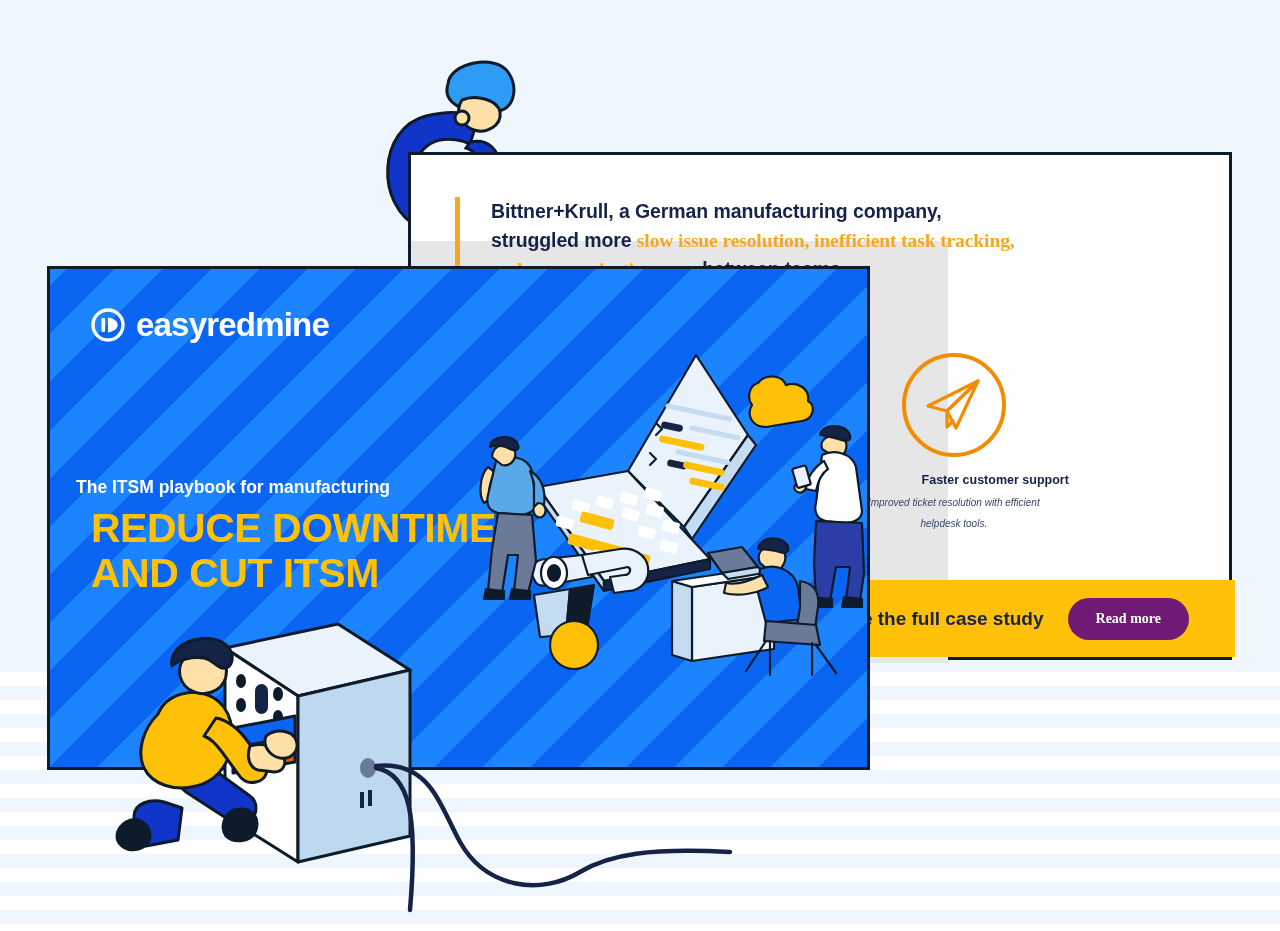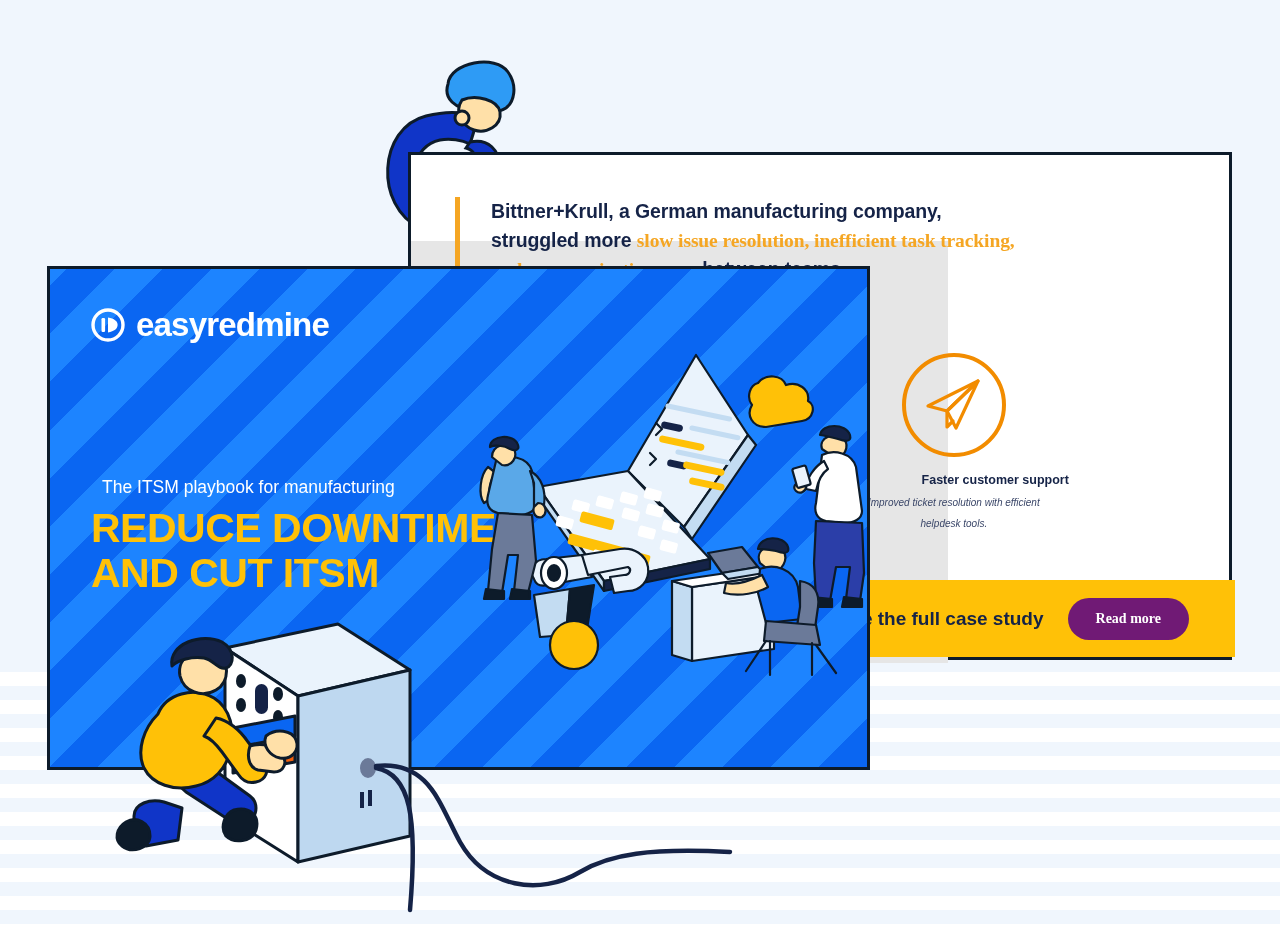--- a/index.html
+++ b/index.html
@@ -149,22 +149,22 @@
     position: absolute; left: 41px; top: 37px;
     display: flex; align-items: center; gap: 11px;
   }
   #logo-word {
     color: #ffffff;
     font-size: 33px;
     font-weight: bold;
     letter-spacing: -0.8px;
   }
   #bc-kicker {
-    position: absolute; left: 52px; top: 208px;
-    color: #ffffff; font-size: 17.5px; font-weight: normal;
+    position: absolute; left: 26px; top: 208px;
+    color: #ffffff; font-size: 17.5px; font-weight: bold;
   }
   #bc-title {
     position: absolute; left: 41px; top: 237px;
     color: #ffc107;
     font-size: 41px; font-weight: bold; line-height: 45px;
     letter-spacing: -0.5px;
     white-space: pre-line;
   }
   #hero-art { position: absolute; left: 420px; top: 80px; width: 420px; height: 340px; }
 

